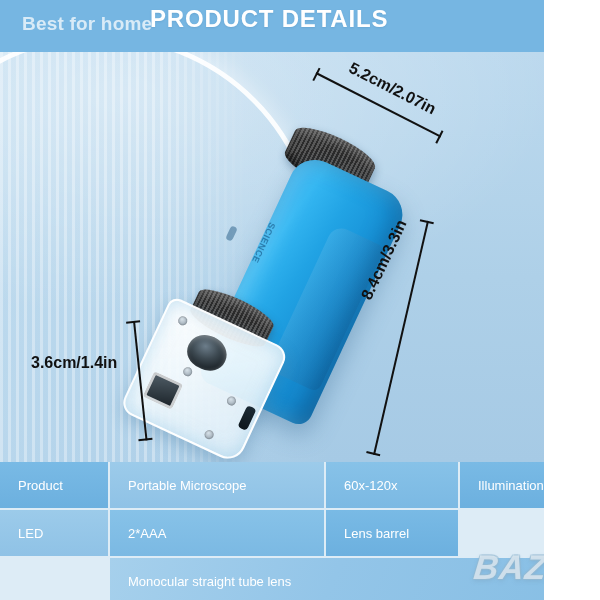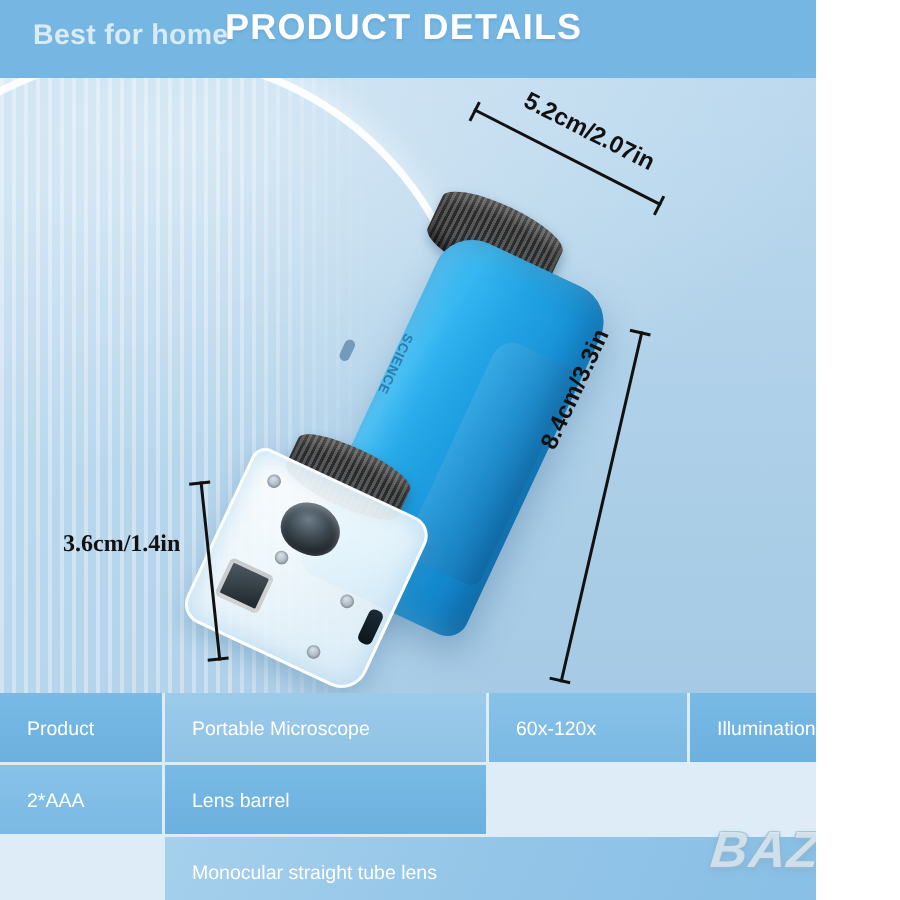--- a/index.html
+++ b/index.html
@@ -335,29 +335,30 @@
       <div class="vent"></div>
     </div>
 
     <div class="dim-line" style="left:316px; top:20px; width:140px; transform: rotate(27deg);"></div>
     <div class="dim-label" style="left:350px; top:6px; transform: rotate(27deg);">5.2cm/2.07in</div>
 
     <div class="dim-line" style="left:428px; top:168px; width:240px; transform: rotate(103deg);"></div>
     <div class="dim-label" style="left:366px; top:238px; transform: rotate(-65deg);">8.4cm/3.3in</div>
 
     <div class="dim-line" style="left:134px; top:268px; width:120px; transform: rotate(84deg);"></div>
-    <div class="dim-label" style="left:42px; top:302px;font-family:Liberation Serif, serif;">3.6cm/1.4in</div>
+    <div class="dim-label" style="left:31px; top:302px;">3.6cm/1.4in</div>
   </div>
 
   <div class="spec-table">
     <div class="cell key">Product</div>
     <div class="cell val">Portable Microscope</div>
     <div class="cell val-alt">60x-120x</div>
 
     <div class="cell key">Illumination</div>
+    <div class="cell val">LED</div>
     <div class="cell val-alt">2*AAA</div>
 
     <div class="cell key">Lens barrel</div>
     <div class="cell wide">Monocular straight tube lens</div>
   </div>
 
   <div class="watermark">BAZAR</div>
   <div class="watermark-hat"></div>
 
 </div>

